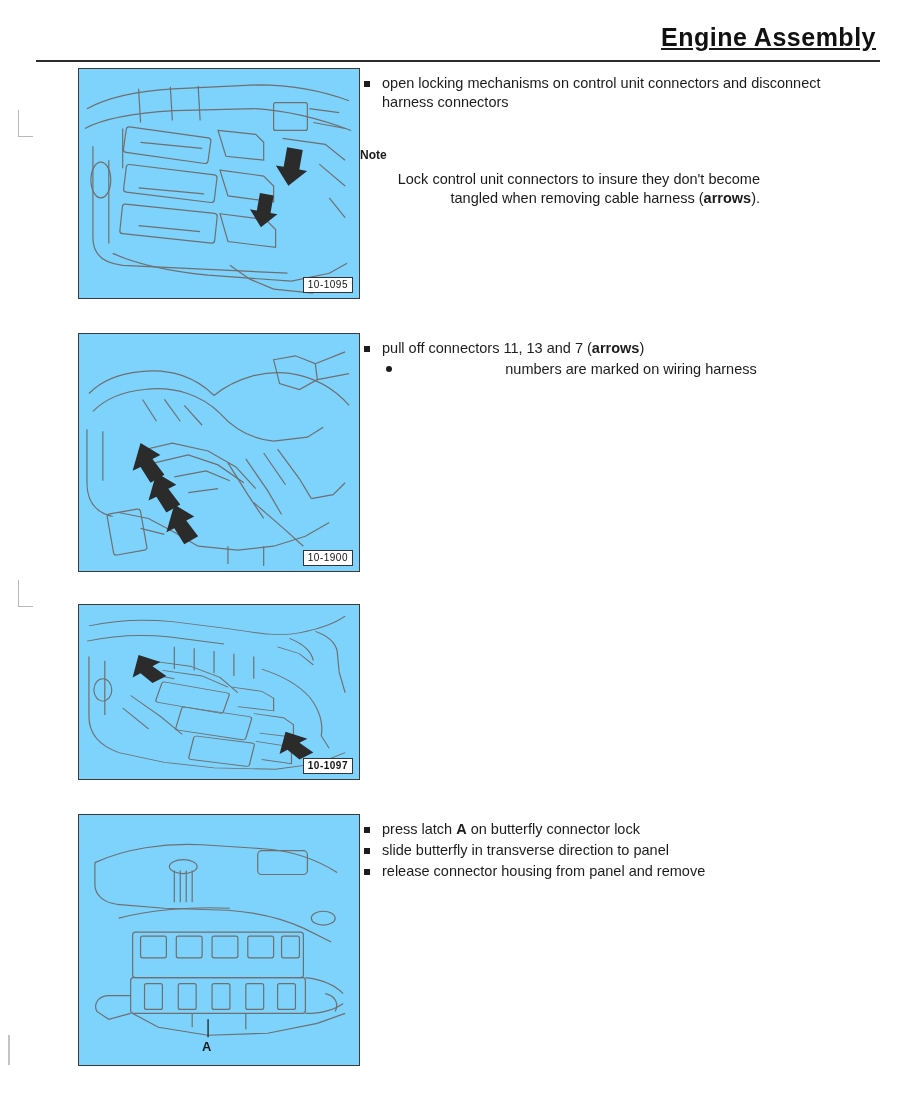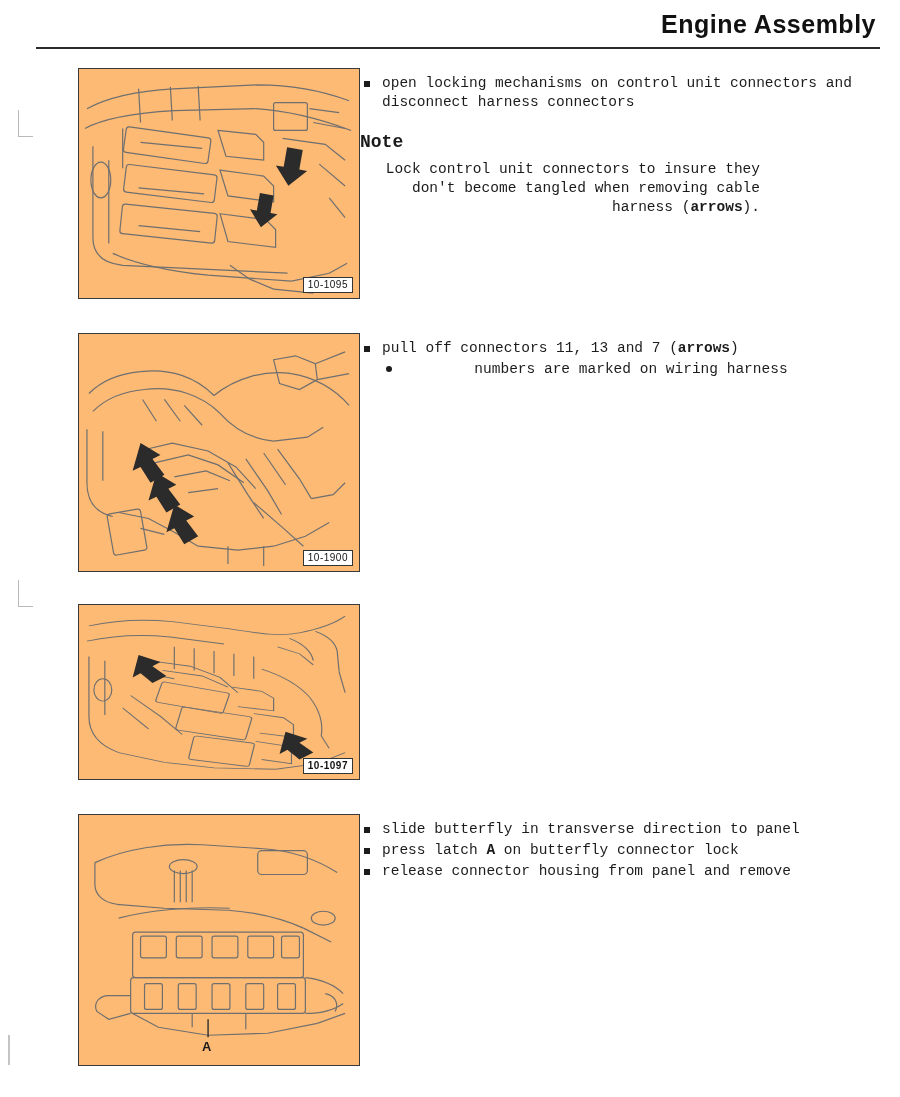--- a/index.html
+++ b/index.html
@@ -20,22 +20,23 @@
     width: 900px;
     height: 1097px;
     box-sizing: border-box;
     padding: 0;
   }
 
   
   .header {
     position: absolute;
     left: 36px;
-    top: 10px;
+    top: 23px;
     width: 844px;
+    text-decoration: underline;
   }
   .header-title {
     text-align: right;
     font-size: 25px;
     font-weight: bold;
     letter-spacing: 0.5px;
     color: #111;
     padding-right: 4px;
   }
   .header-rule {
@@ -58,29 +59,28 @@
   }
   .fig-col {
     width: 360px;
     padding-left: 78px;
     box-sizing: border-box;
   }
   .text-col {
     flex: 1;
     padding-right: 40px;
     padding-top: 6px;
-    font-family: Liberation Mono, monospace;
   }
 
   
   .figure {
     position: relative;
     width: 282px;
     border: 1px solid #3a3a3a;
-    background: #fdba74;
+    background: #7dd3fc;
     box-sizing: border-box;
     overflow: hidden;
   }
   .fig-1 { height: 231px; }
   .fig-2 { height: 239px; }
   .fig-3 { height: 176px; font-weight: bold; }
   .fig-4 { height: 252px; }
 
   .fig-caption {
     position: absolute;
@@ -137,23 +137,23 @@
     content: "";
     position: absolute;
     left: 4px;
     top: 6px;
     width: 6px;
     height: 6px;
     background: #1c1c1c;
     border-radius: 50%;
   }
   .note-heading {
-    font-size: 18px;
+    font-size: 12px;
     font-weight: bold;
-    margin: 20px 0 8px 0;
+    margin: 36px 0 8px 0;
   }
   .note-body {
     font-size: 14.5px;
     line-height: 19px;
     max-width: 400px;
     text-align: right;
   }
   .b { font-weight: bold; }
 
   
@@ -392,21 +392,21 @@
             <g stroke="#2b2b2b" stroke-width="1.4" fill="none">
               <path d="M130 206 L130 224"></path>
             </g>
             <text x="124" y="238" font-family="Liberation Sans, sans-serif" font-size="13" font-weight="bold" fill="#1a1a1a">A</text>
           </svg>
 
         </div>
       </div>
       <div class="text-col">
         <ul class="bullets">
+          <li><span>press latch </span><span class="b">A</span><span> on butterfly connector lock</span></li>
           <li><span>slide butterfly in transverse direction to panel</span></li>
-          <li><span>press latch </span><span class="b">A</span><span> on butterfly connector lock</span></li>
           <li><span>release connector housing from panel and remove</span></li>
         </ul>
       </div>
     </div>
 
   </div>
 </div>
 
 </body></html>

